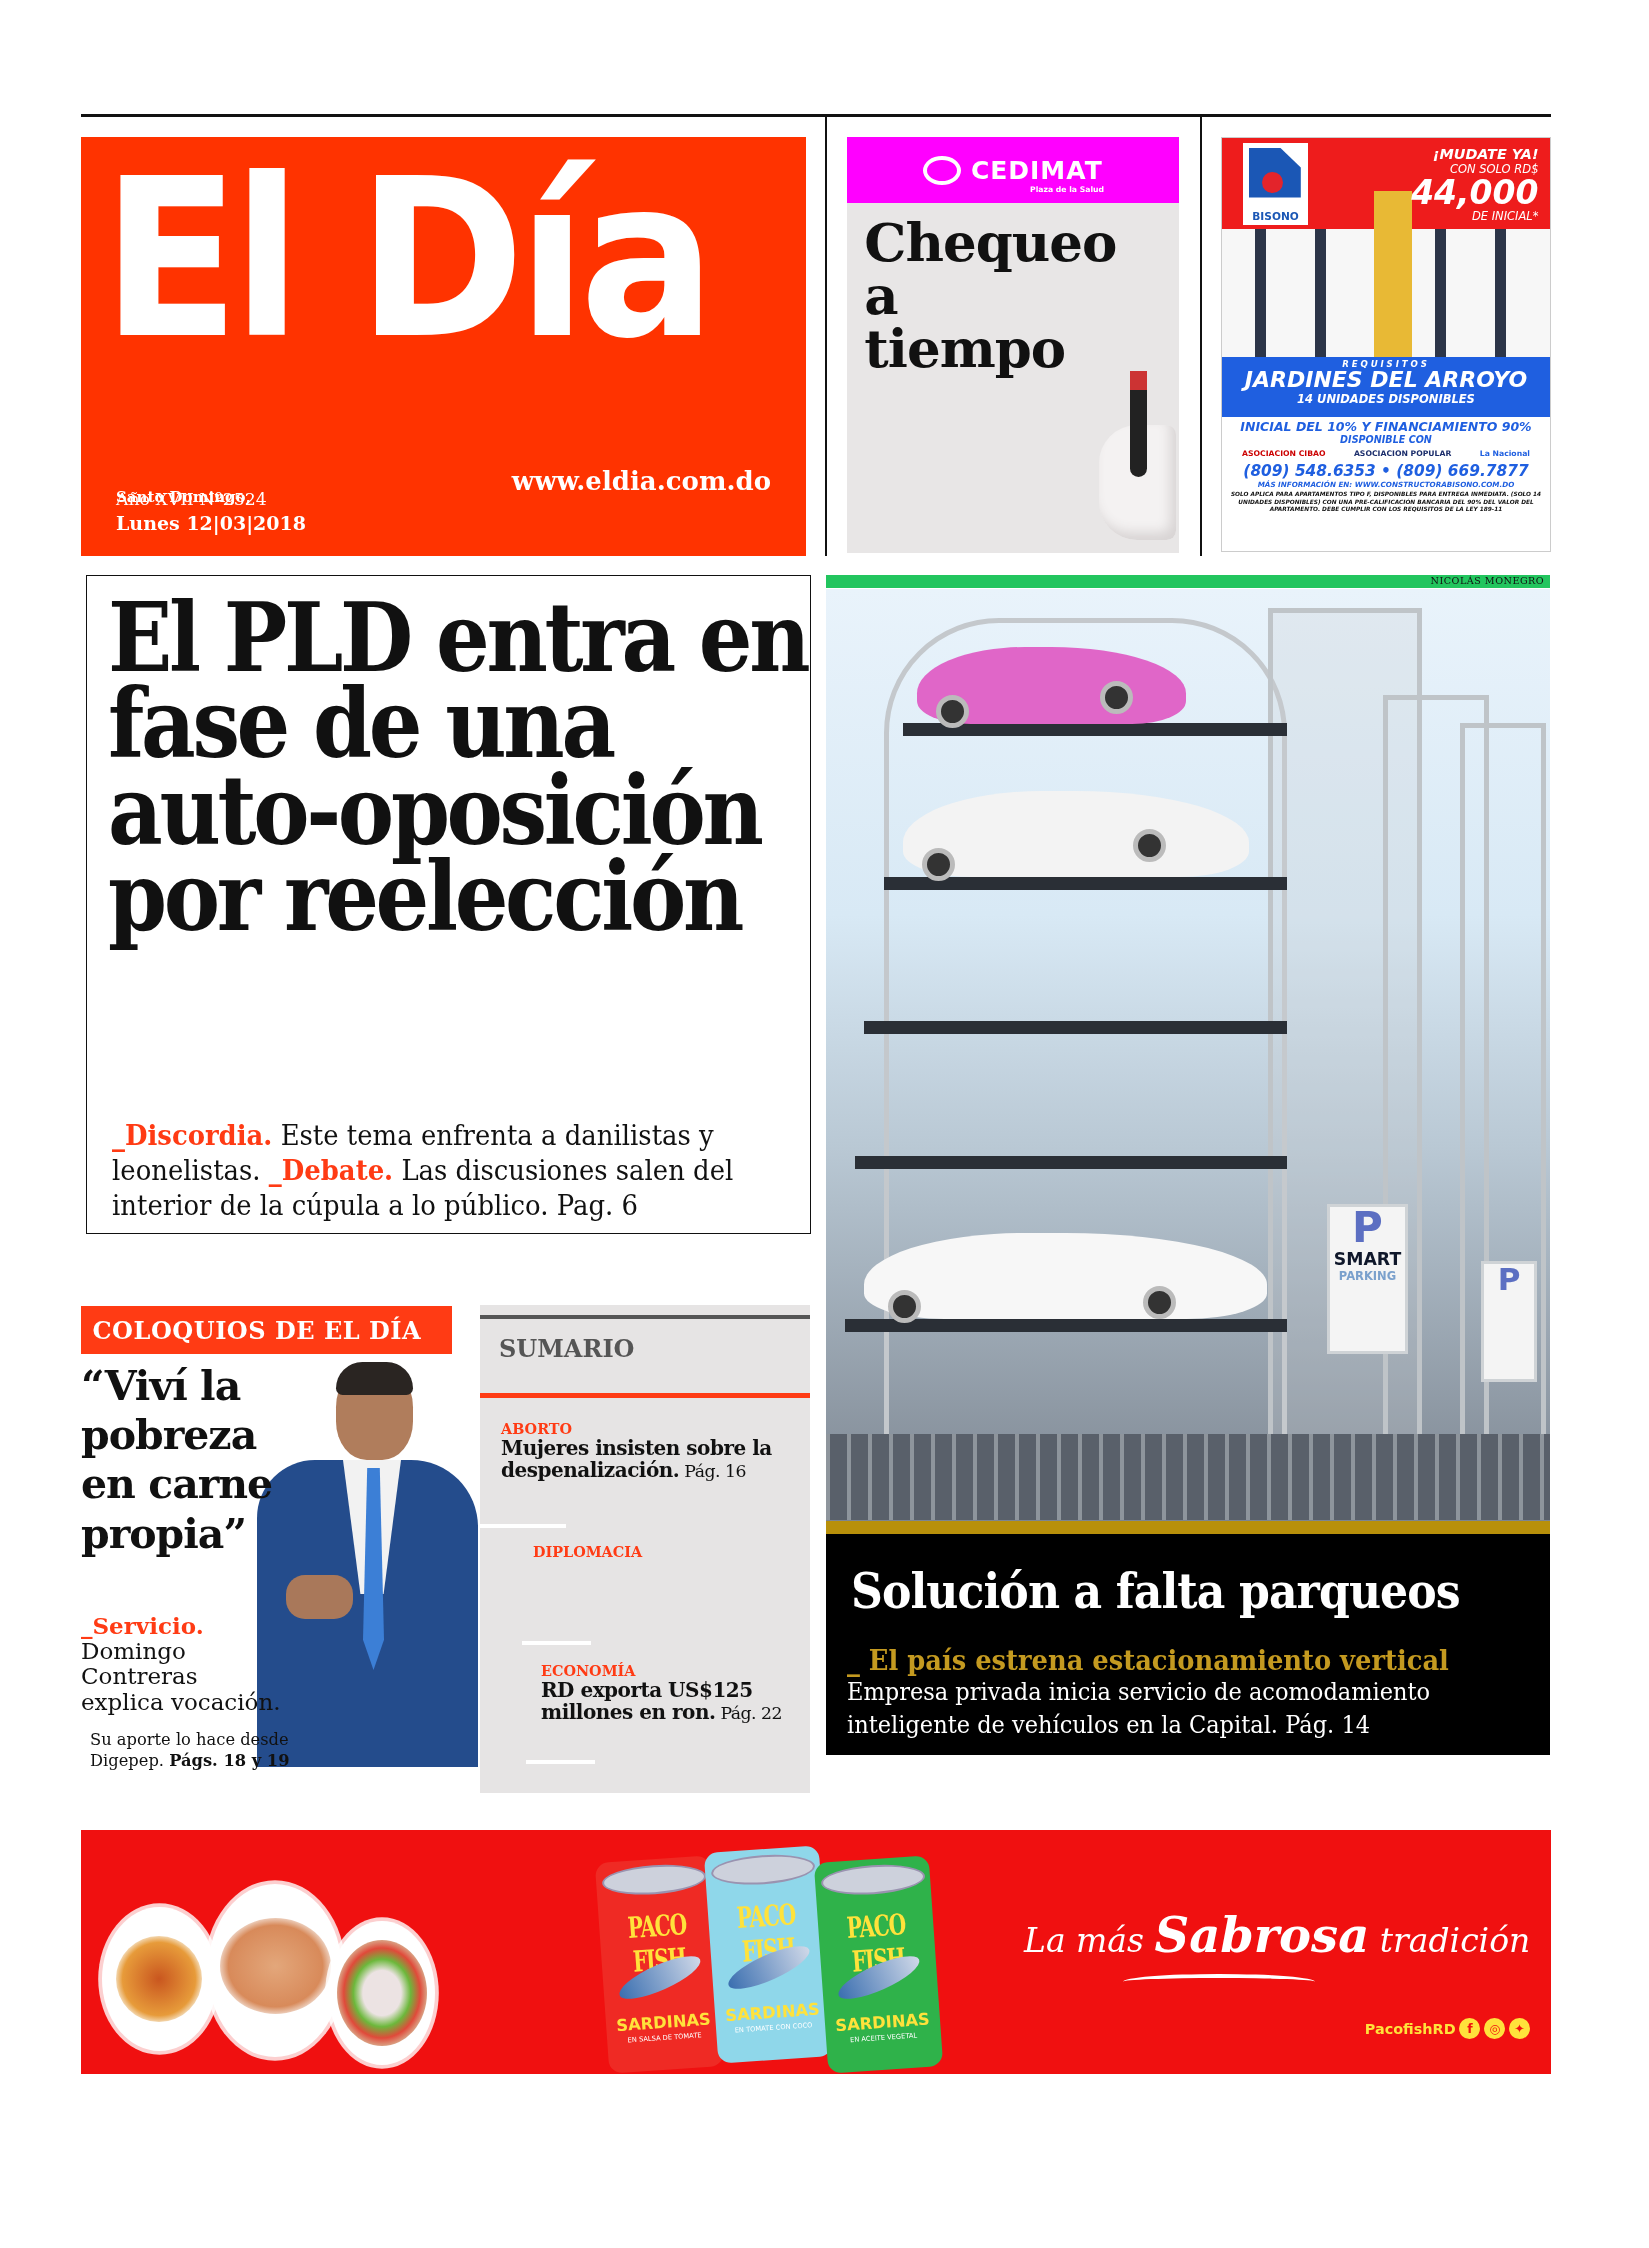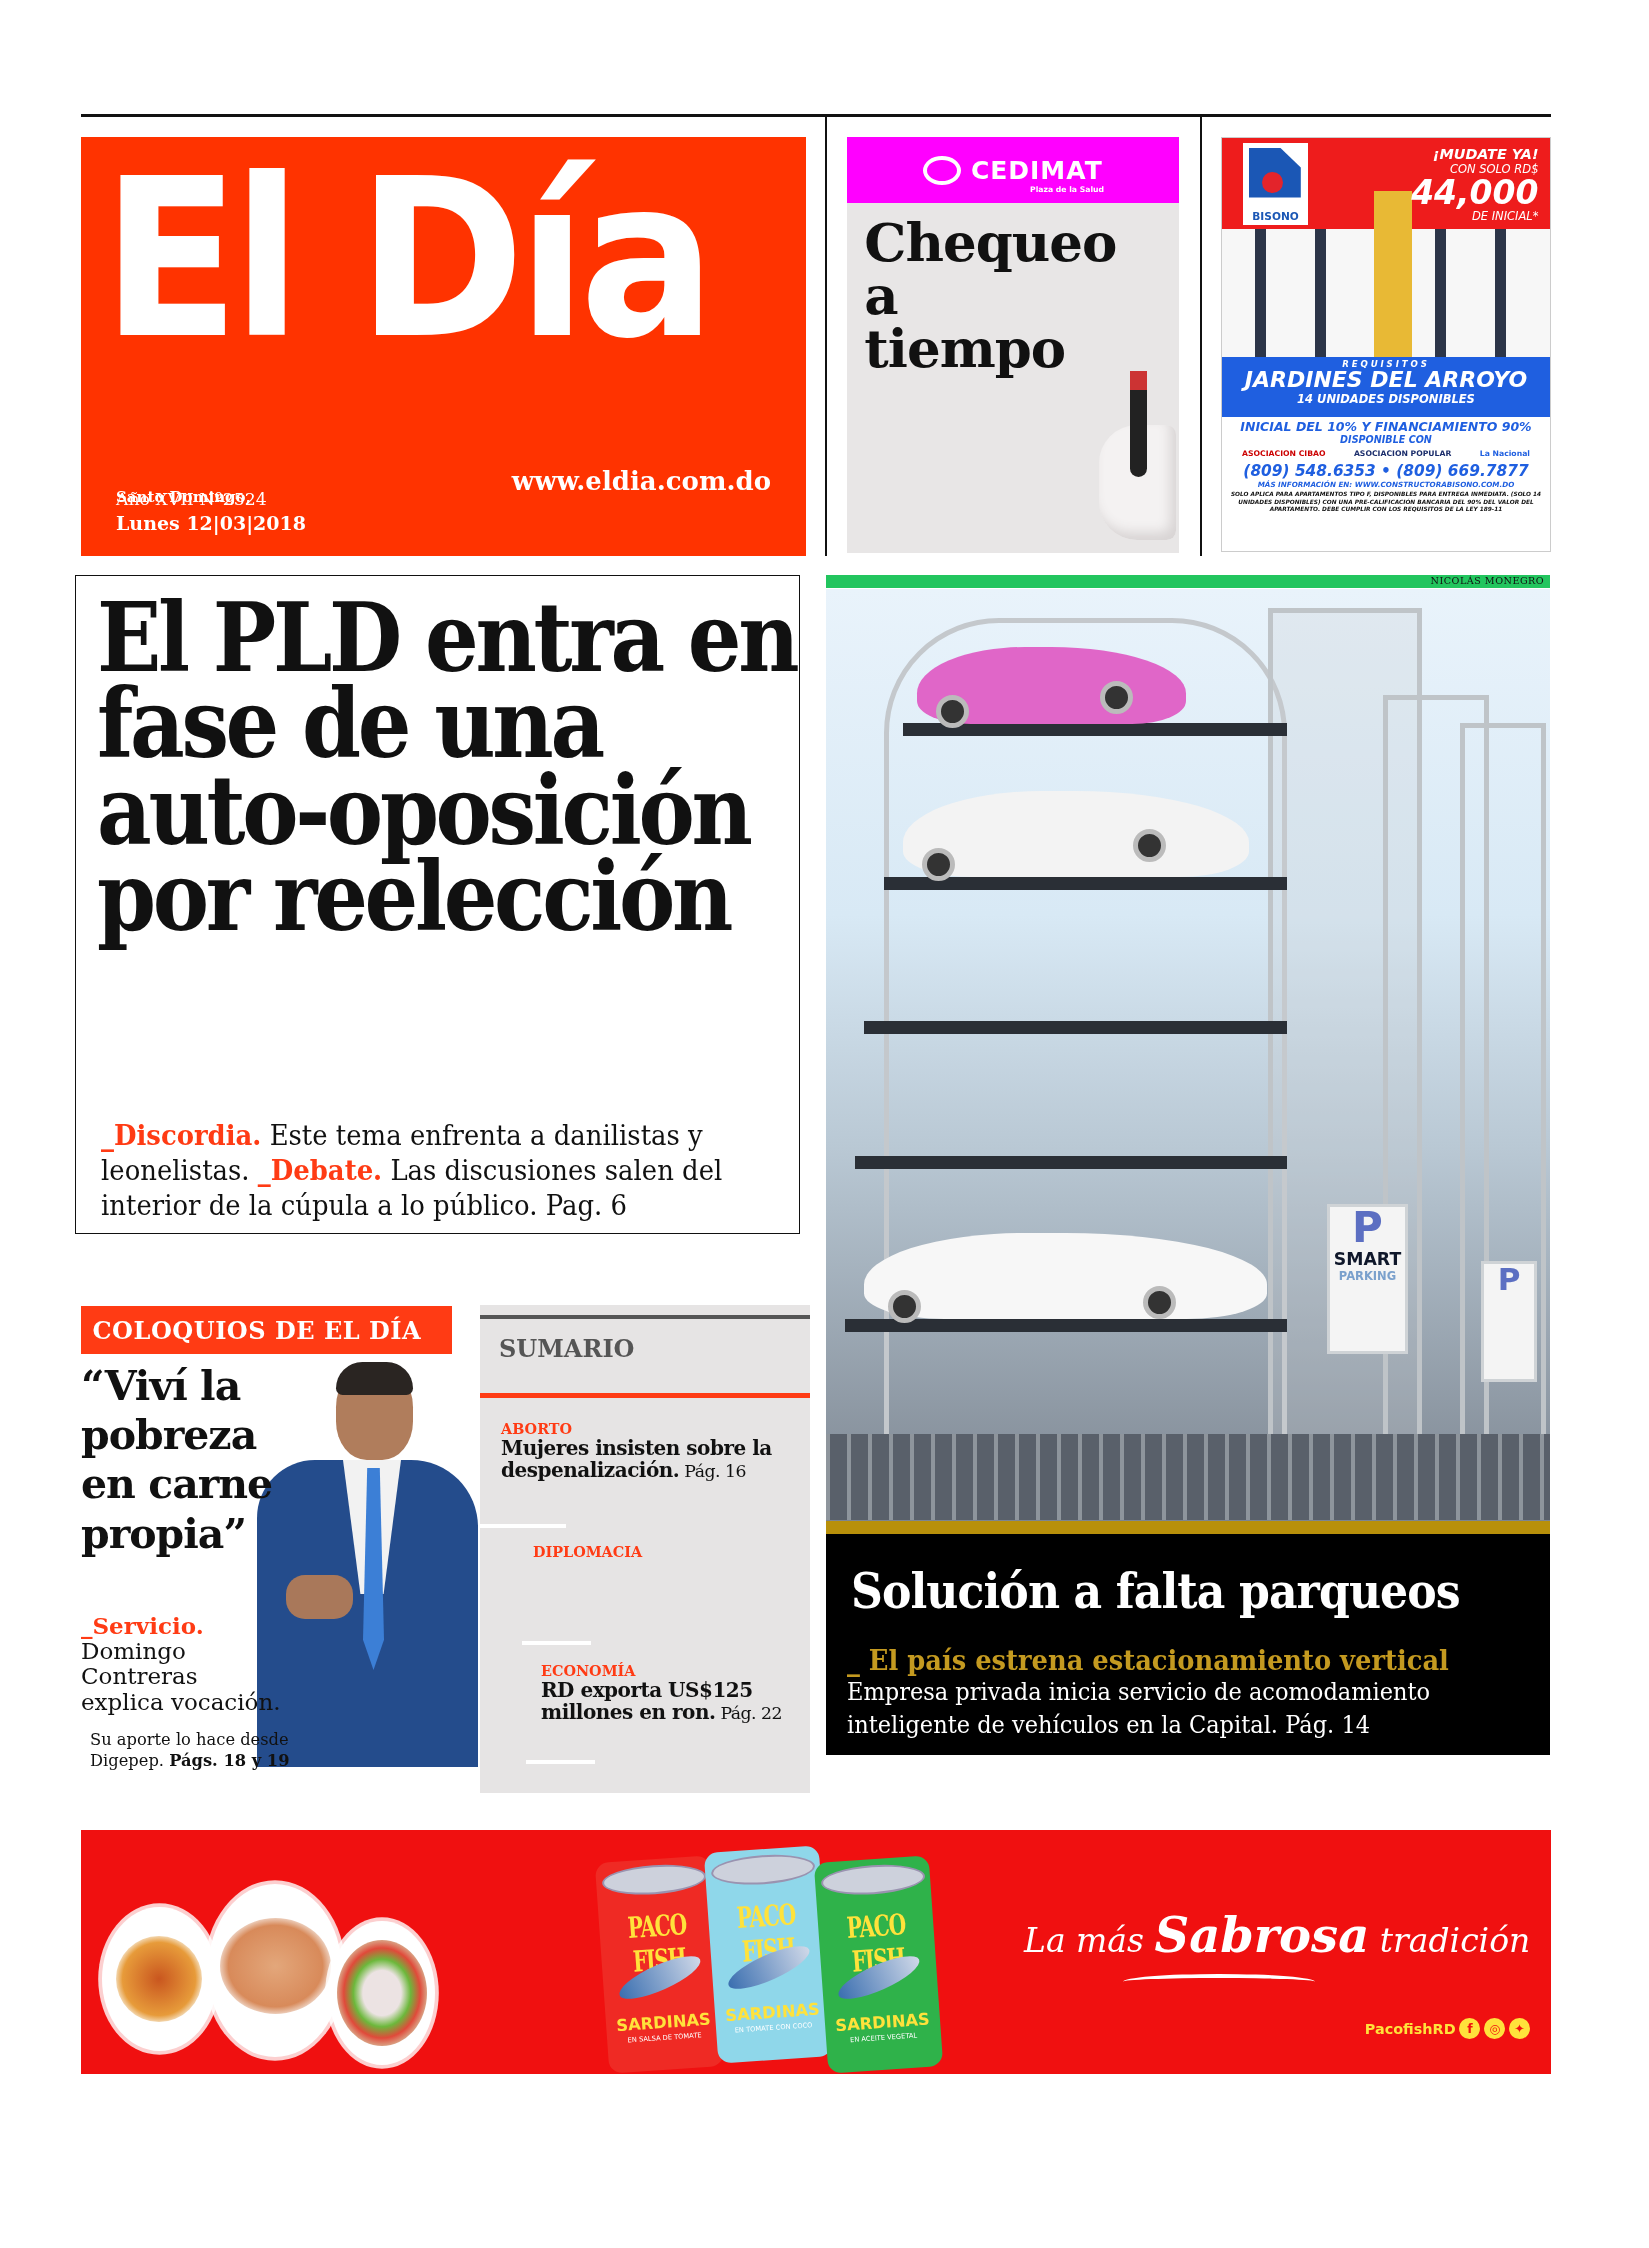--- a/index.html
+++ b/index.html
@@ -49,21 +49,21 @@
   .adbis-body .fin { font-size:12.5px; }
   .adbis-body .disp { font-size:9.6px; }
   .adbis-banks { display:flex; justify-content:space-around; margin:3.8px 5.8px; font-size:7.7px; font-style:normal; color:#c00; }
   .adbis-banks span:nth-child(2){ color:#1b2d6b; }
   .adbis-banks span:nth-child(3){ color:#1f5fe0; }
   .adbis-body .phones { font-size:15.4px; }
   .adbis-body .more { font-size:7.2px; }
   .adbis-body .fine { font-size:5.8px; color:#111; font-weight:bold; line-height:1.25; margin-top:2.9px; }
 
   
-  .lead { left:75px; top:575px; width:725px; height:659px; border:1.9px solid #111; box-sizing:border-box; }
+  .lead { left:86px; top:575px; width:725px; height:659px; border:1.9px solid #111; box-sizing:border-box; }
   .lead-h { position:absolute; left:21px; top:19px; font-size:96px; font-weight:bold; line-height:0.9; letter-spacing:-3.8px; transform:scaleX(0.88); transform-origin:left top; width:817px; }
   .lead-deck { position:absolute; left:25px; top:542px; width:672px; font-size:27px; line-height:1.3; transform:scaleX(0.96); transform-origin:left top; }
   .kicker { color:#ff3b14; font-weight:bold; }
 
   
   .photo-credit-bar { left:826px; top:575px; width:724px; height:13.4px; background:#22c55e; }
   .photo-credit { position:absolute; right:5.8px; top:0; font-size:9.6px; color:#111; letter-spacing:0.5px; }
   .photo { left:826px; top:589px; width:724px; height:932px; overflow:hidden;
            background:linear-gradient(180deg,#e9f3fb 0%,#d8e9f5 35%,#b9c8d4 60%,#7c8590 100%); }
   .tower { position:absolute; border:5.8px solid #bfc4c8; box-sizing:border-box; }

